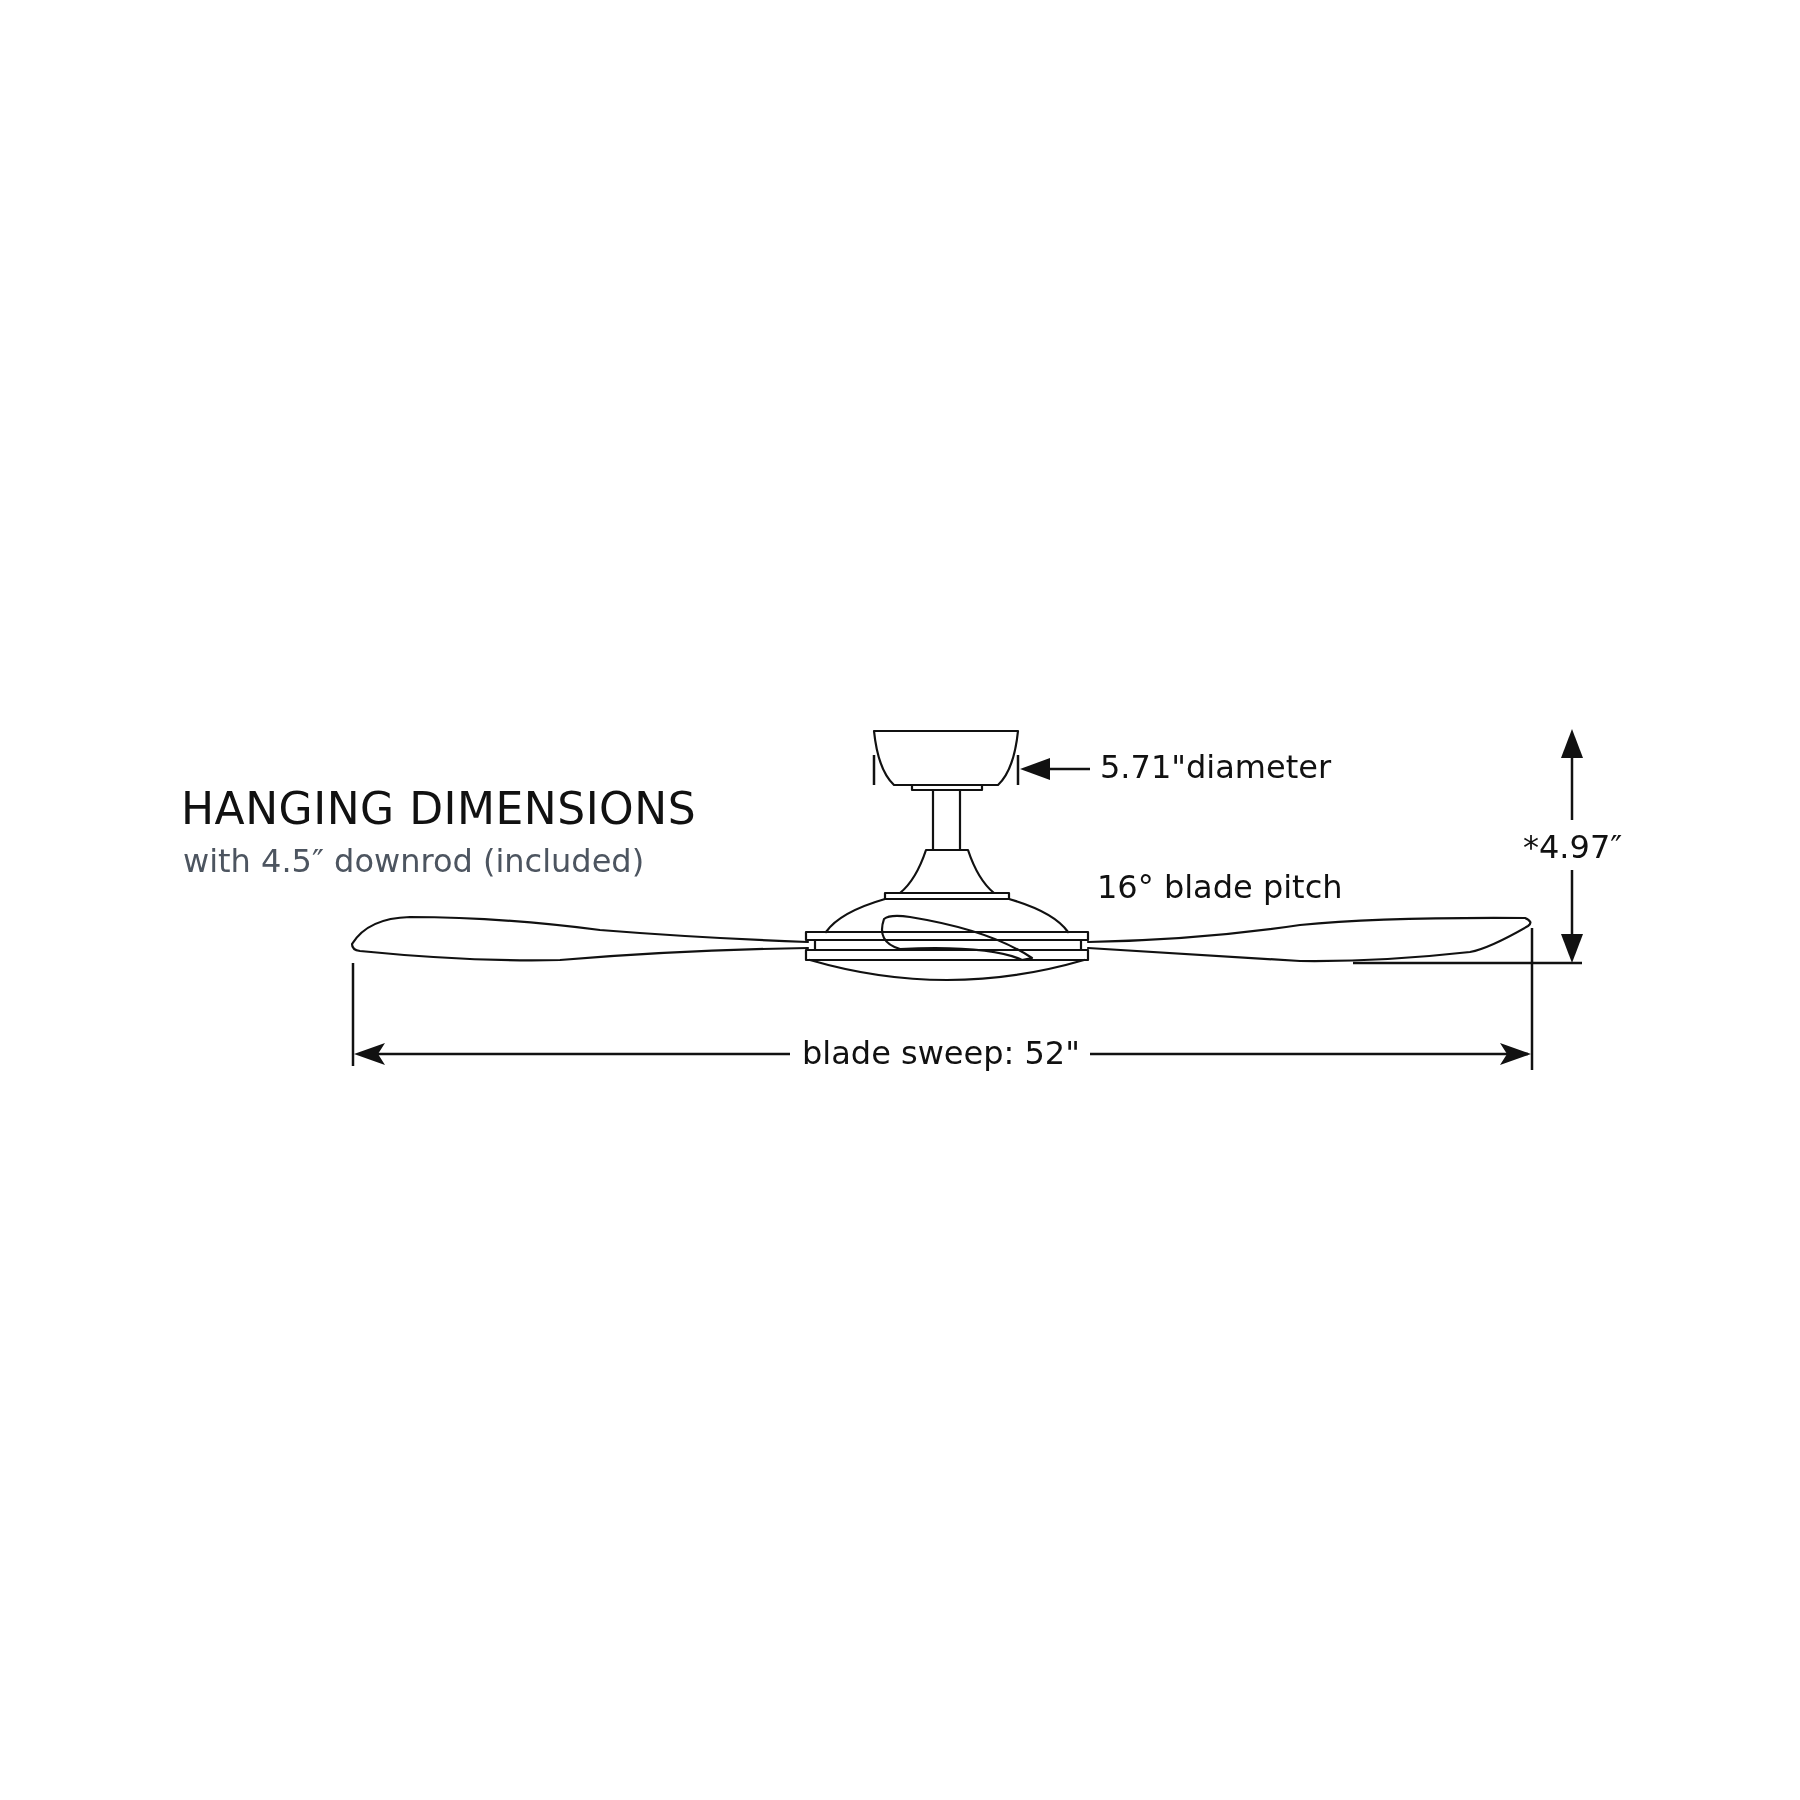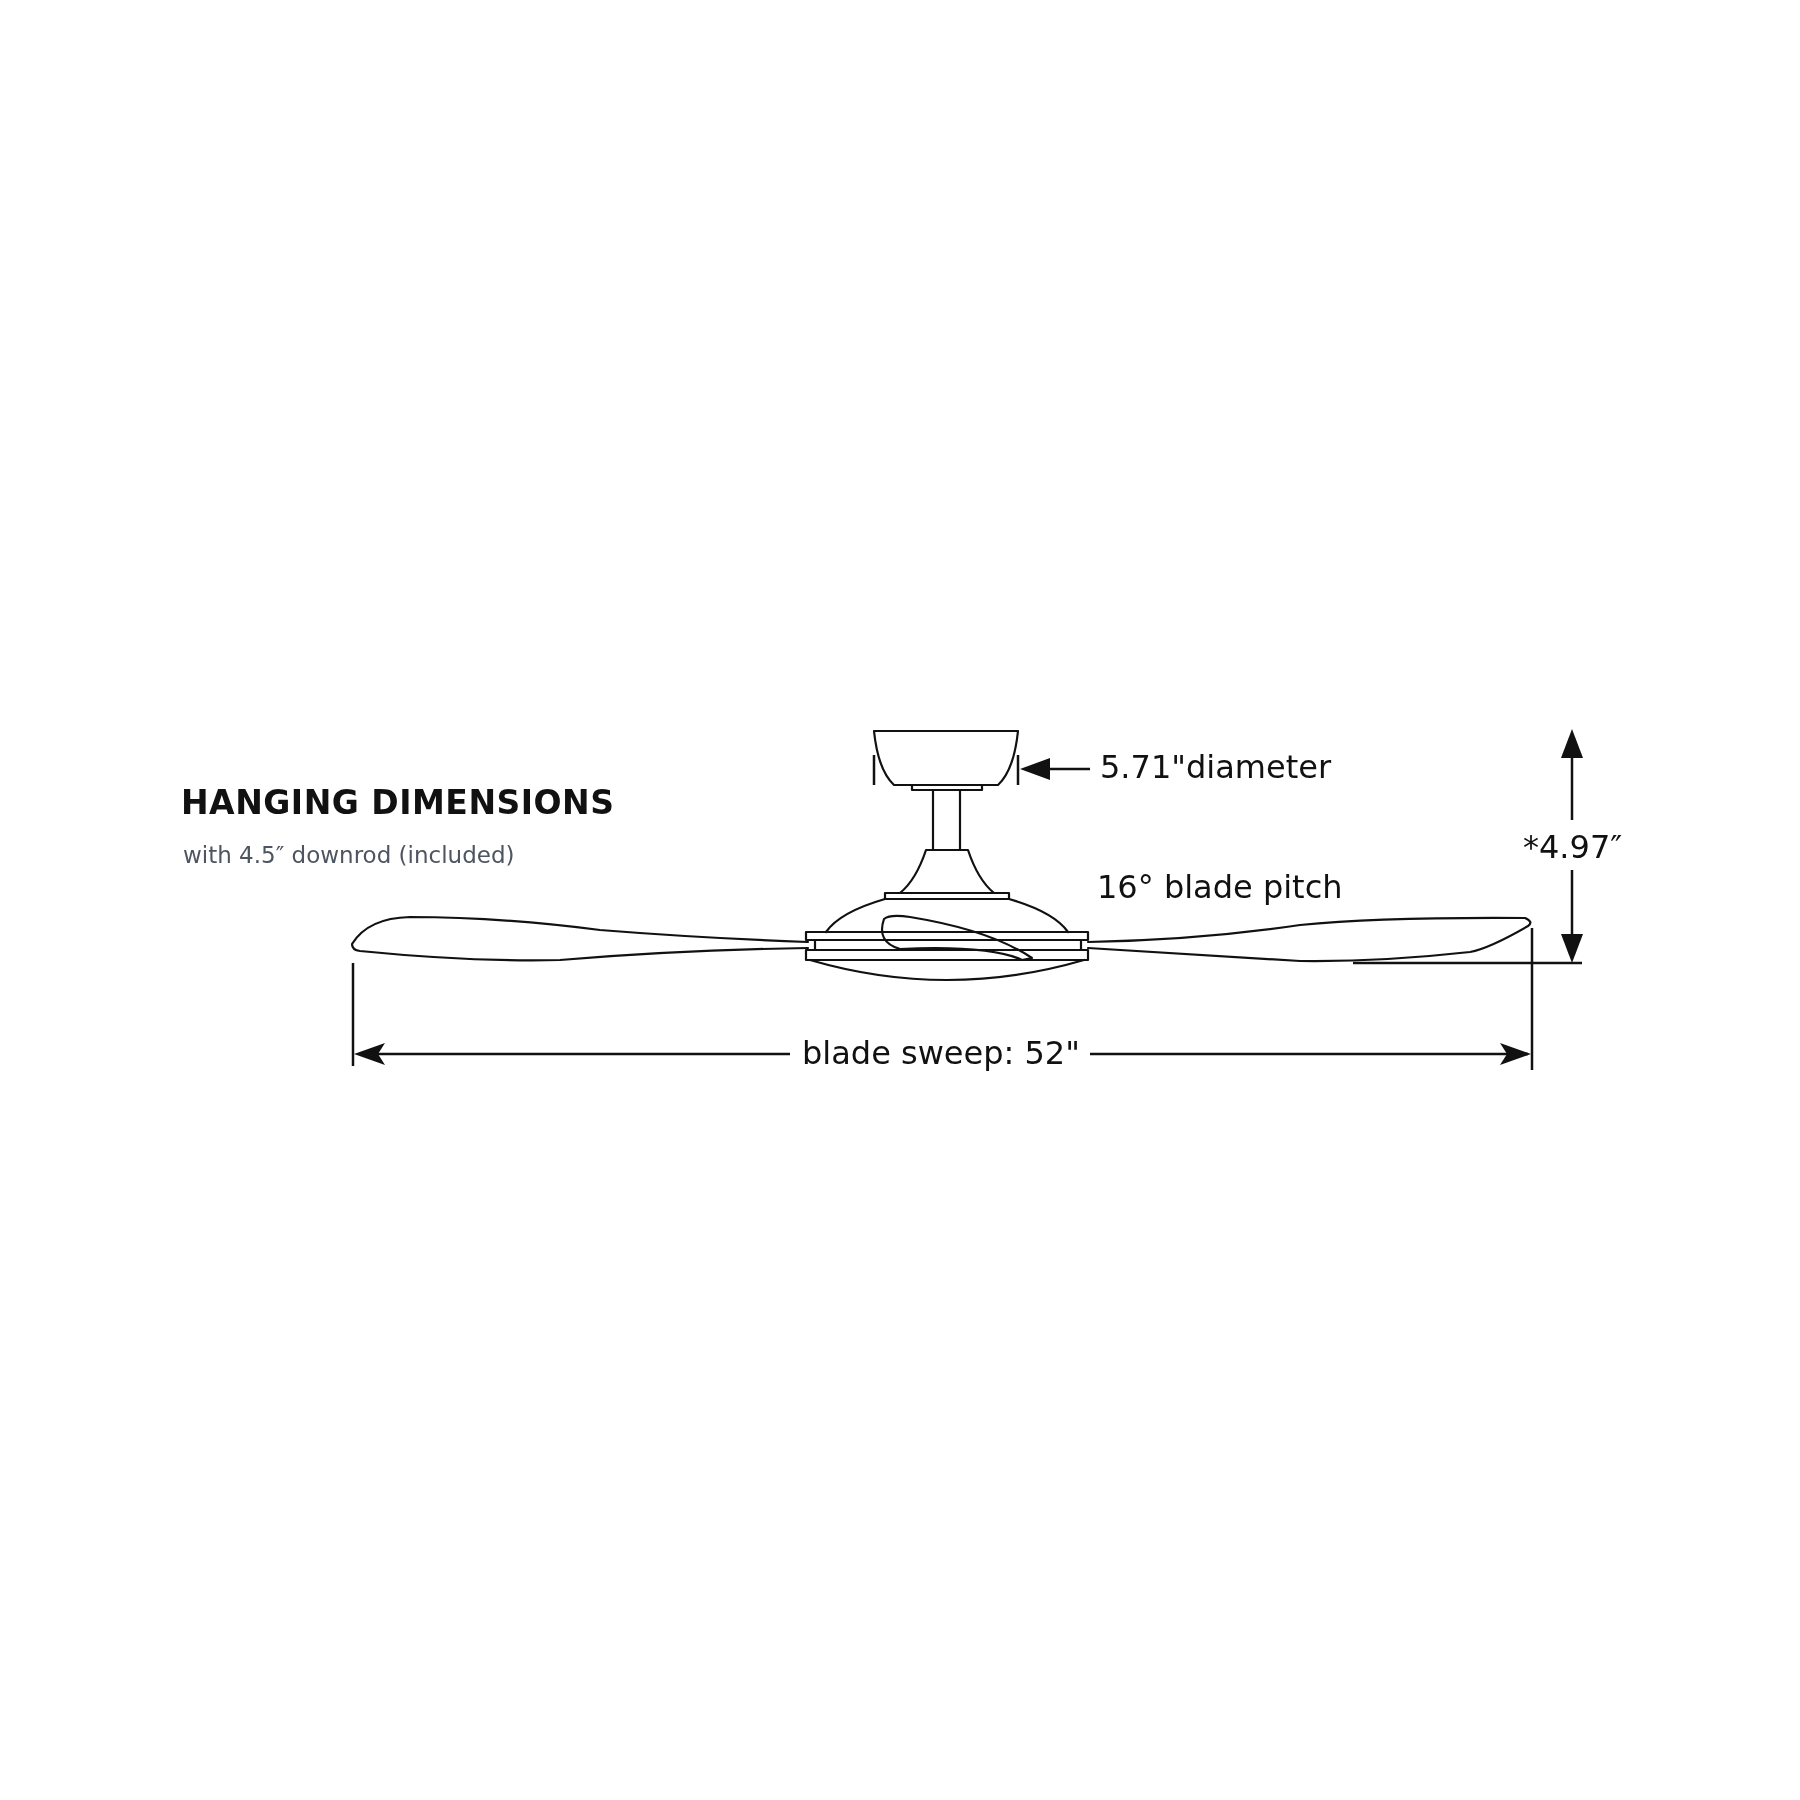--- a/index.html
+++ b/index.html
@@ -1,21 +1,21 @@
 <!DOCTYPE html>
 <html><head>
   <meta charset="utf-8">
   <style>
     html, body { margin: 0; padding: 0; background: #ffffff; }
     body { width: 1800px; height: 1800px; position: relative; overflow: hidden;
            font-family: "DejaVu Sans", sans-serif; color: #111; }
     .abs { position: absolute; white-space: nowrap; }
-    .title { left: 181px; top: 783px; font-size: 33px; letter-spacing: 0.5px;
-             font-family: "DejaVu Sans", sans-serif; font-weight: bold; color: #111; }
-    .subtitle { left: 183px; top: 842px; font-size: 23px; color: #4d5560; }
+    .title { left: 181px; top: 783px; font-size: 44px; letter-spacing: 0.5px;
+             font-family: "DejaVu Sans", sans-serif; font-weight: normal; color: #111; }
+    .subtitle { left: 183px; top: 842px; font-size: 32px; color: #4d5560; }
     .lbl { font-size: 32px; color: #111; }
     svg { position: absolute; left: 0; top: 0; }
   </style>
 </head>
 <body>
 
 <svg width="1800" height="1800" viewBox="0 0 1800 1800">
   <g fill="none" stroke="#111" stroke-width="2.2" stroke-linejoin="round" stroke-linecap="round">
 
     <path d="M874 731 L1018 731 Q1014 770 998 785 L894 785 Q878 770 874 731 Z"></path>

